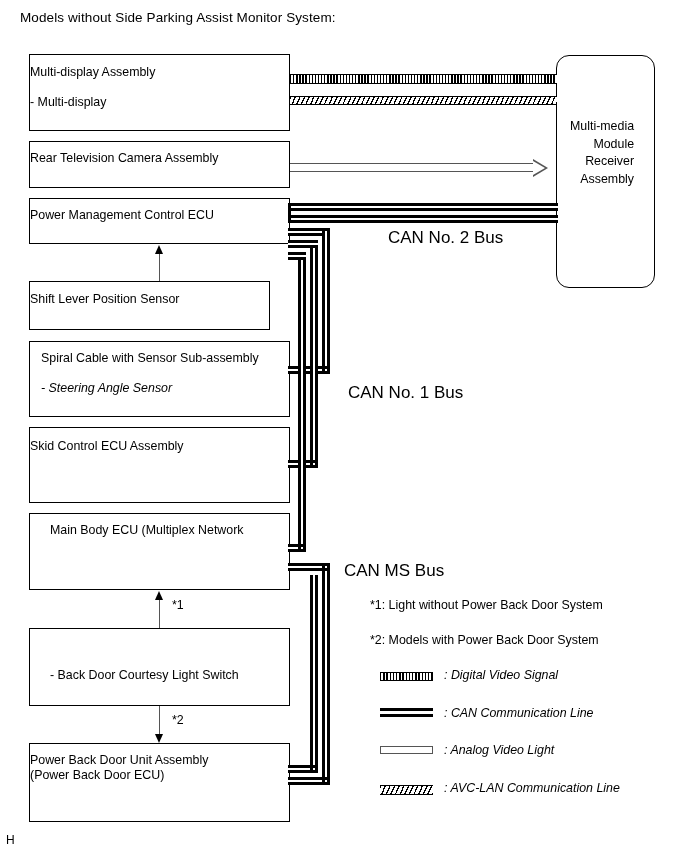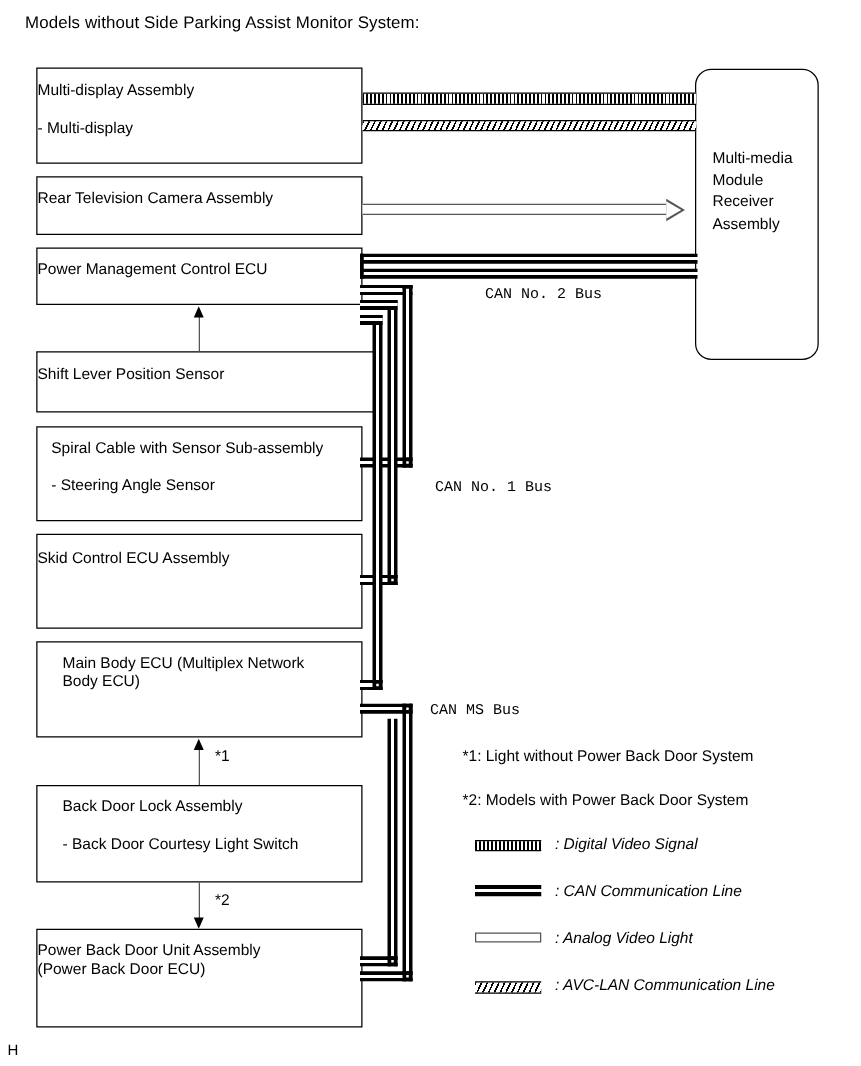--- a/index.html
+++ b/index.html
@@ -24,21 +24,21 @@
     position:absolute;left:0;right:0;font-size:12.4px;line-height:15px;
   }
   .box .ln.left{text-align:left;padding-left:22px;}
 
   
   .rbox{
     position:absolute;border:1.8px solid #000;background:#fff;box-sizing:border-box;
     border-radius:13px;
   }
   .rbox .rtext{
-    position:absolute;left:13px;top:62px;font-size:12.4px;line-height:17.5px;text-align:left;
+    position:absolute;left:13px;top:62px;font-size:12.4px;line-height:17.5px;text-align:right;
   }
 
   
   
   .digital{
     position:absolute;height:8px;background:#fff;border-top:1.2px solid #000;border-bottom:1.2px solid #000;
     background-image:repeating-linear-gradient(to right,#000 0 1.4px,#fff 1.4px 3.1px);
   }
   
   .avclan{
@@ -78,21 +78,21 @@
     border-bottom:9px solid #000;
   }
   .arrow-down{
     position:absolute;width:0;height:0;
     border-left:4.6px solid transparent;border-right:4.6px solid transparent;
     border-top:9px solid #000;
   }
   .note{position:absolute;font-size:12.4px;}
 
   
-  .buslabel{position:absolute;font-size:12px;white-space:nowrap;font-family:Liberation Mono, monospace;}
+  .buslabel{position:absolute;font-size:17px;white-space:nowrap;}
 
   
   .legend-row{position:absolute;font-size:12.4px;white-space:nowrap;}
   .legend-txt{position:absolute;left:64px;top:-2px;font-style:italic;}
   .lg-digital{
     position:absolute;left:0;top:2px;width:53px;height:7px;background:#fff;
     border-top:1.2px solid #000;border-bottom:1.2px solid #000;
     background-image:repeating-linear-gradient(to right,#000 0 1.5px,#fff 1.5px 3.2px);
   }
   .lg-can{
@@ -121,40 +121,38 @@
 </div>
 
 <div class="box" style="left:29px;top:141px;width:261px;height:47px;">
   <div class="ln" style="top:9px;">Rear Television Camera Assembly</div>
 </div>
 
 <div class="box" style="left:29px;top:198px;width:261px;height:46px;">
   <div class="ln" style="top:9px;">Power Management Control ECU</div>
 </div>
 
-<div class="box" style="left:29px;top:281px;width:273px;height:49px;">
+<div class="box" style="left:29px;top:281px;width:241px;height:49px;">
   <div class="ln" style="top:10px;">Shift Lever Position Sensor</div>
 </div>
 
 <div class="box" style="left:29px;top:341px;width:261px;height:76px;">
   <div class="ln left" style="top:9px;padding-left:11px;">Spiral Cable with Sensor Sub-assembly</div>
-  <div class="ln left" style="top:39px;padding-left:11px;">- Steering Angle Sensor</div>
+  <div class="ln left" style="top:39px;padding-left:11px;font-style:italic;">- Steering Angle Sensor</div>
 </div>
 
 <div class="box" style="left:29px;top:427px;width:261px;height:76px;">
   <div class="ln" style="top:11px;">Skid Control ECU Assembly</div>
 </div>
 
 <div class="box" style="left:29px;top:513px;width:261px;height:77px;">
   <div class="ln left" style="top:9px;padding-left:20px;">Main Body ECU (Multiplex Network</div>
-  <div class="ln left" style="top:24px;padding-left:20px;">Body ECU)</div>
 </div>
 
 <div class="box" style="left:29px;top:628px;width:261px;height:78px;">
-  <div class="ln left" style="top:9px;padding-left:20px;">Back Door Lock Assembly</div>
   <div class="ln left" style="top:39px;padding-left:20px;">- Back Door Courtesy Light Switch</div>
 </div>
 
 <div class="box" style="left:29px;top:743px;width:261px;height:79px;">
   <div class="ln" style="top:9px;">Power Back Door Unit Assembly</div>
   <div class="ln" style="top:24px;">(Power Back Door ECU)</div>
 </div>
 
 <div class="rbox" style="left:556px;top:55px;width:99px;height:233px;">
   <div class="rtext">

